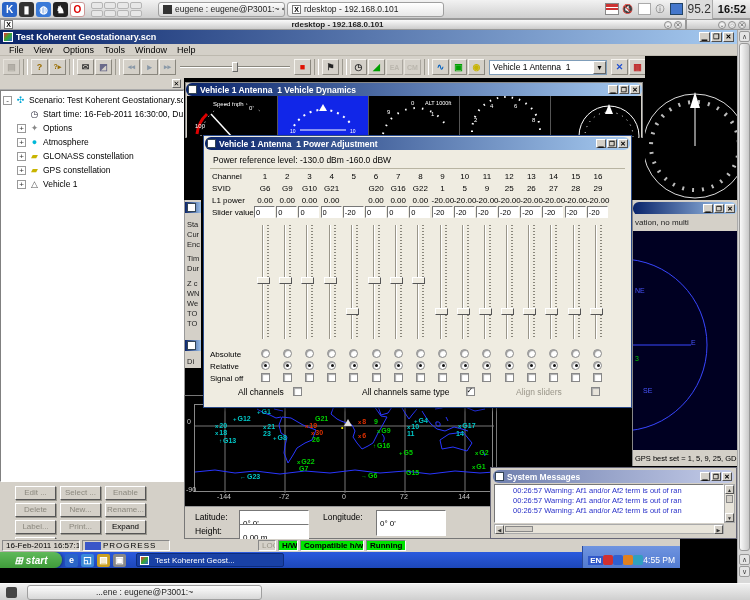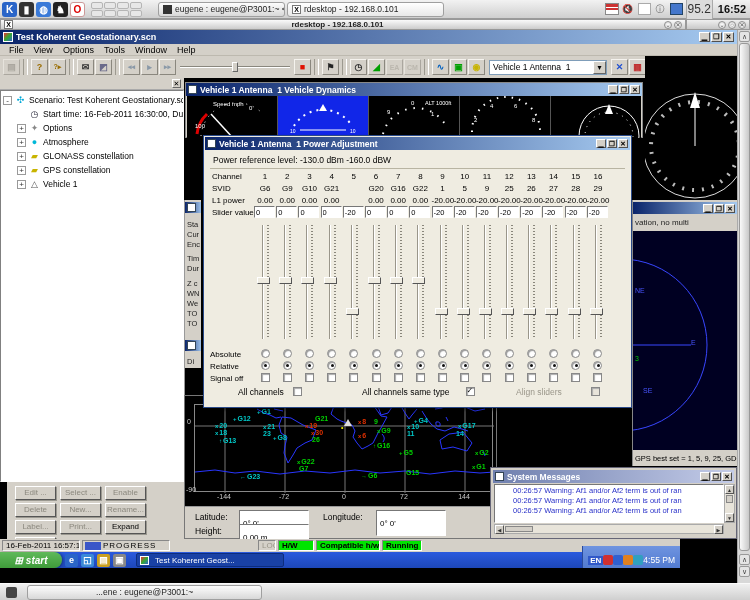--- a/index.html
+++ b/index.html
@@ -47,29 +47,29 @@
   #tb-blackpatch{left:645px;top:56px;width:92px;height:26px;background:#000;}
 
   
   #panehdr{left:0;top:78px;width:184px;height:12px;background:var(--face);border-bottom:1px solid #aaa;display:flex;align-items:center;justify-content:flex-end;padding:0 3px;}
   .tinyx{width:9px;height:9px;border:1px solid;border-color:#fff #666 #666 #fff;background:var(--face);font-size:7px;line-height:7px;text-align:center;}
   #treewrap{left:0;top:90px;width:184px;height:392px;background:#fff;border:1px solid;border-color:#808080 #fff #fff #808080;overflow:hidden;padding:2px 0 0 2px;}
   .trow{display:flex;align-items:center;height:14px;white-space:nowrap;font-size:8.5px;}
   .texp{width:9px;height:9px;border:1px solid #999;background:#fff;font-size:8px;line-height:7px;text-align:center;margin-right:3px;flex:none;color:#333;}
   .texp.none{border:none;background:transparent;}
   .tico{width:11px;margin-right:3px;text-align:center;font-size:9px;flex:none;}
-  #leftbtns{left:0;top:482px;width:184px;height:57px;background:var(--face);padding:2px 6px;display:flex;flex-wrap:wrap;align-content:flex-start;margin-left:7px;}
+  #leftbtns{left:0;top:482px;width:184px;height:57px;background:var(--face);padding:2px 13px;display:flex;flex-wrap:wrap;align-content:flex-start;}
   .lbtn{width:41px;height:14px;margin:1.5px 2px;background:var(--face);border:1px solid;border-color:#fff #555 #555 #fff;box-shadow:1px 1px 0 #9a9890;font-size:8px;text-align:center;line-height:12px;overflow:hidden;}
   .lbtn.dis{color:#8b887e;}
 
   
   #mdi{left:184px;top:78px;width:553px;height:461px;background:#000;}
 
   
-  .wtitle{display:flex;align-items:center;padding:0 2px;color:#fff;font-weight:bold;font-size:8.5px;white-space:pre;overflow:hidden;}
+  .wtitle{display:flex;align-items:center;padding:0 2px;color:#fff;font-weight:bold;font-size:8.5px;white-space:pre;overflow:hidden;border-radius:6px;}
   .wtitle.active{background:linear-gradient(90deg,var(--titlebar_a),var(--titlebar_b));}
   .wtitle.inactive{background:linear-gradient(90deg,var(--inactive_a),var(--inactive_b));}
   .wico{width:9px;height:9px;background:#fff;border:1px solid #345;margin-right:3px;flex:none;}
   .wbtns-sm{margin-left:auto;display:flex;gap:1px;}
   .wbtn-sm{width:10px;height:9px;background:var(--face);border:1px solid;border-color:#fff #505050 #505050 #fff;font-size:6.5px;line-height:7px;text-align:center;color:#000;}
 
   
   #dynwin{left:185px;top:82px;width:458px;height:56px;background:var(--face);border:1px solid #888;}
   #gaugestrip{position:absolute;left:1px;top:13px;width:454px;height:42px;display:flex;gap:1px;background:#555;}
   .gcell{flex:1;background:#000;position:relative;overflow:hidden;}
@@ -823,21 +823,21 @@
     <span class="spanel" style="width:78px">
         <span>16-Feb-2011 16:57:11</span>
       </span>
     <span class="spanel" style="width:88px;padding-left:20px">
       <span id="progfill"></span>
       <span style="letter-spacing:1px">PROGRESS</span>
     </span>
     <span class="spanel" style="width:18px;margin-left:88px;color:#9a968a">
         <span>LOG</span>
       </span>
-    <span class="spanel sgreen" style="width:36px">
+    <span class="spanel sgreen" style="width:20px">
         <span>H/W</span>
       </span>
     <span class="spanel sgreen" style="width:64px">
         <span>Compatible h/w</span>
       </span>
     <span class="spanel sgreen" style="width:40px">
         <span>Running</span>
       </span>
   </div>
 

